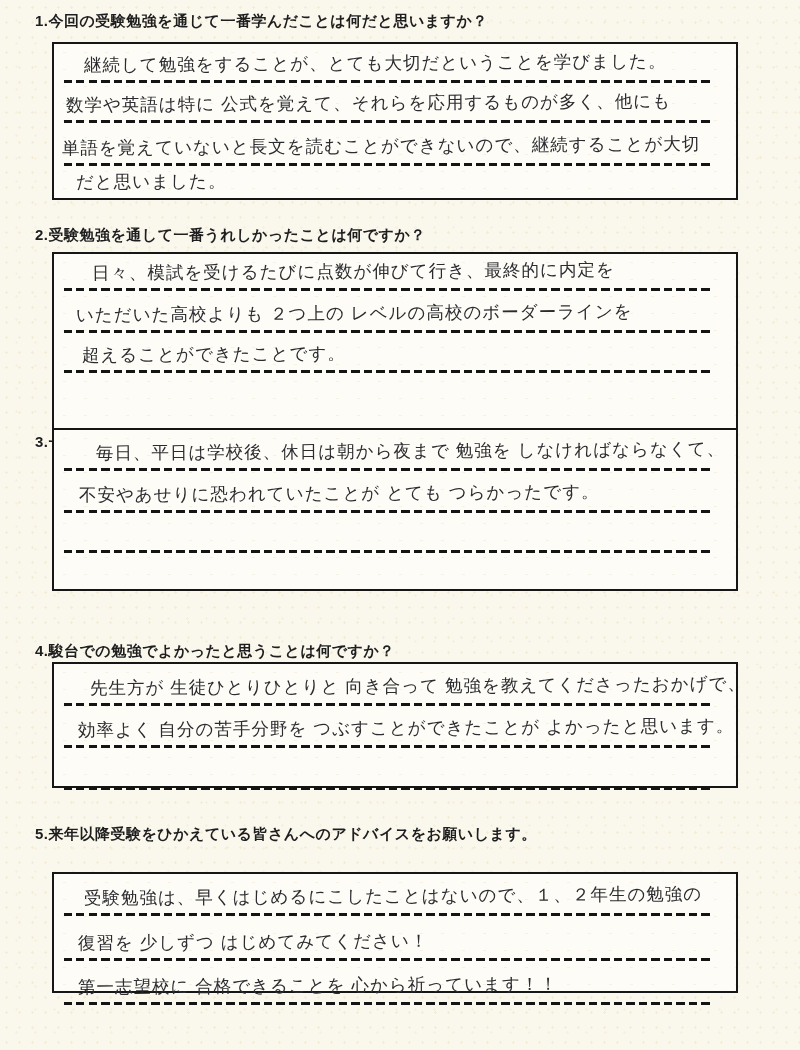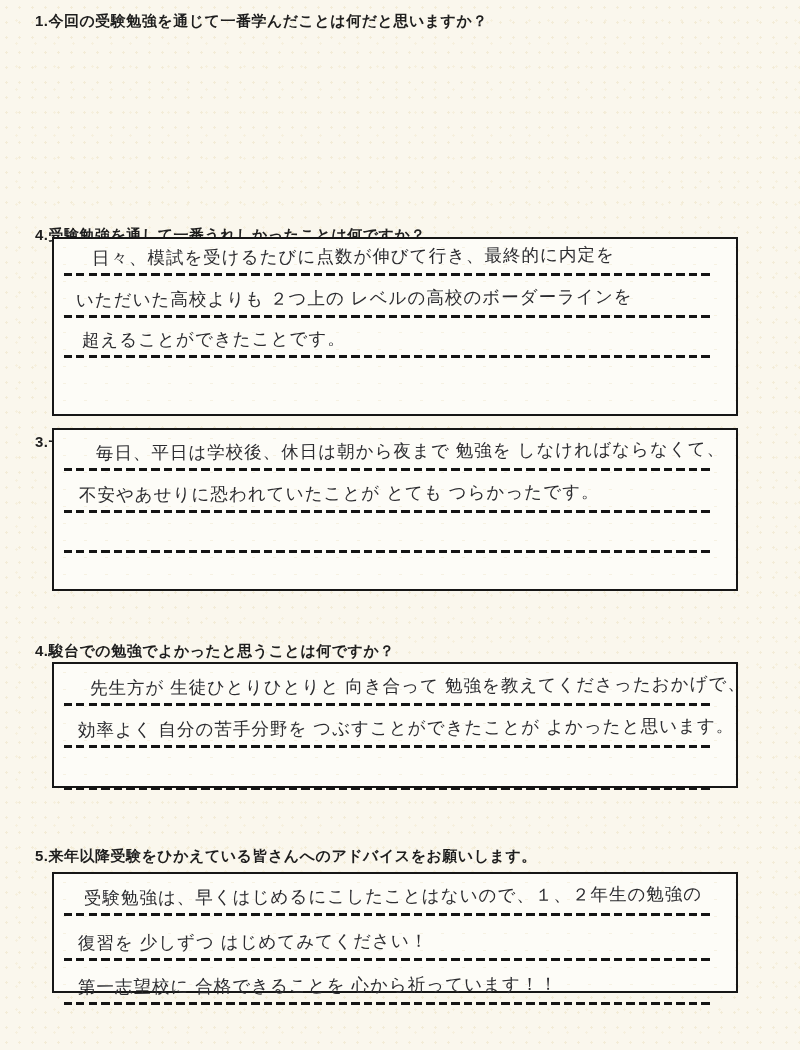--- a/index.html
+++ b/index.html
@@ -37,23 +37,32 @@
     color:#2c2c30;transform:rotate(-.4deg);transform-origin:left bottom;
     font-family:"Liberation Sans","DejaVu Sans",sans-serif;
   }
 </style>
 </head>
 <body>
 
 <div id="page">
 
   <div class="q-label" style="top:12px">1.今回の受験勉強を通じて一番学んだことは何だと思いますか？</div>
+  <div class="answer-box" style="top:42px;height:158px">
+    <i class="rule" style="top:36px"></i>
+    <i class="rule" style="top:76px"></i>
+    <i class="rule" style="top:119px"></i>
+    <span class="hw" style="top:8px;left:30px">継続して勉強をすることが、とても大切だということを学びました。</span>
+    <span class="hw" style="top:48px;left:12px">数学や英語は特に 公式を覚えて、それらを応用するものが多く、他にも</span>
+    <span class="hw" style="top:91px;left:8px">単語を覚えていないと長文を読むことができないので、継続することが大切</span>
+    <span class="hw" style="top:125px;left:22px">だと思いました。</span>
+  </div>
 
-  <div class="q-label" style="top:226px">4.受験勉強を通して一番うれしかったことは何ですか？</div>
-  <div class="answer-box" style="top:237px;height:179px">
+  <div class="q-label" style="top:226px">2.受験勉強を通して一番うれしかったことは何ですか？</div>
+  <div class="answer-box" style="top:252px;height:179px">
     <i class="rule" style="top:34px"></i>
     <i class="rule" style="top:76px"></i>
     <i class="rule" style="top:116px"></i>
     <span class="hw" style="top:6px;left:38px">日々、模試を受けるたびに点数が伸びて行き、最終的に内定を</span>
     <span class="hw" style="top:48px;left:22px">いただいた高校よりも ２つ上の レベルの高校のボーダーラインを</span>
     <span class="hw" style="top:88px;left:28px">超えることができたことです。</span>
   </div>
 
   <div class="q-label" style="top:433px">3.一番つらかったことは何ですか？</div>
   <div class="answer-box" style="top:428px;height:163px">
@@ -66,21 +75,21 @@
 
   <div class="q-label" style="top:642px">4.駿台での勉強でよかったと思うことは何ですか？</div>
   <div class="answer-box" style="top:662px;height:126px">
     <i class="rule" style="top:39px"></i>
     <i class="rule" style="top:81px"></i>
     <i class="rule" style="top:123px"></i>
     <span class="hw" style="top:11px;left:36px">先生方が 生徒ひとりひとりと 向き合って 勉強を教えてくださったおかげで、</span>
     <span class="hw" style="top:53px;left:24px">効率よく 自分の苦手分野を つぶすことができたことが よかったと思います。</span>
   </div>
 
-  <div class="q-label" style="top:847px">5.来年以降受験をひかえている皆さんへのアドバイスをお願いします。</div>
+  <div class="q-label" style="top:825px">5.来年以降受験をひかえている皆さんへのアドバイスをお願いします。</div>
   <div class="answer-box" style="top:872px;height:121px">
     <i class="rule" style="top:39px"></i>
     <i class="rule" style="top:84px"></i>
     <i class="rule" style="top:128px"></i>
     <span class="hw" style="top:11px;left:30px">受験勉強は、早くはじめるにこしたことはないので、１、２年生の勉強の</span>
     <span class="hw" style="top:56px;left:24px">復習を 少しずつ はじめてみてください！</span>
     <span class="hw" style="top:100px;left:24px">第一志望校に 合格できることを 心から祈っています！！</span>
   </div>
 
 </div>

